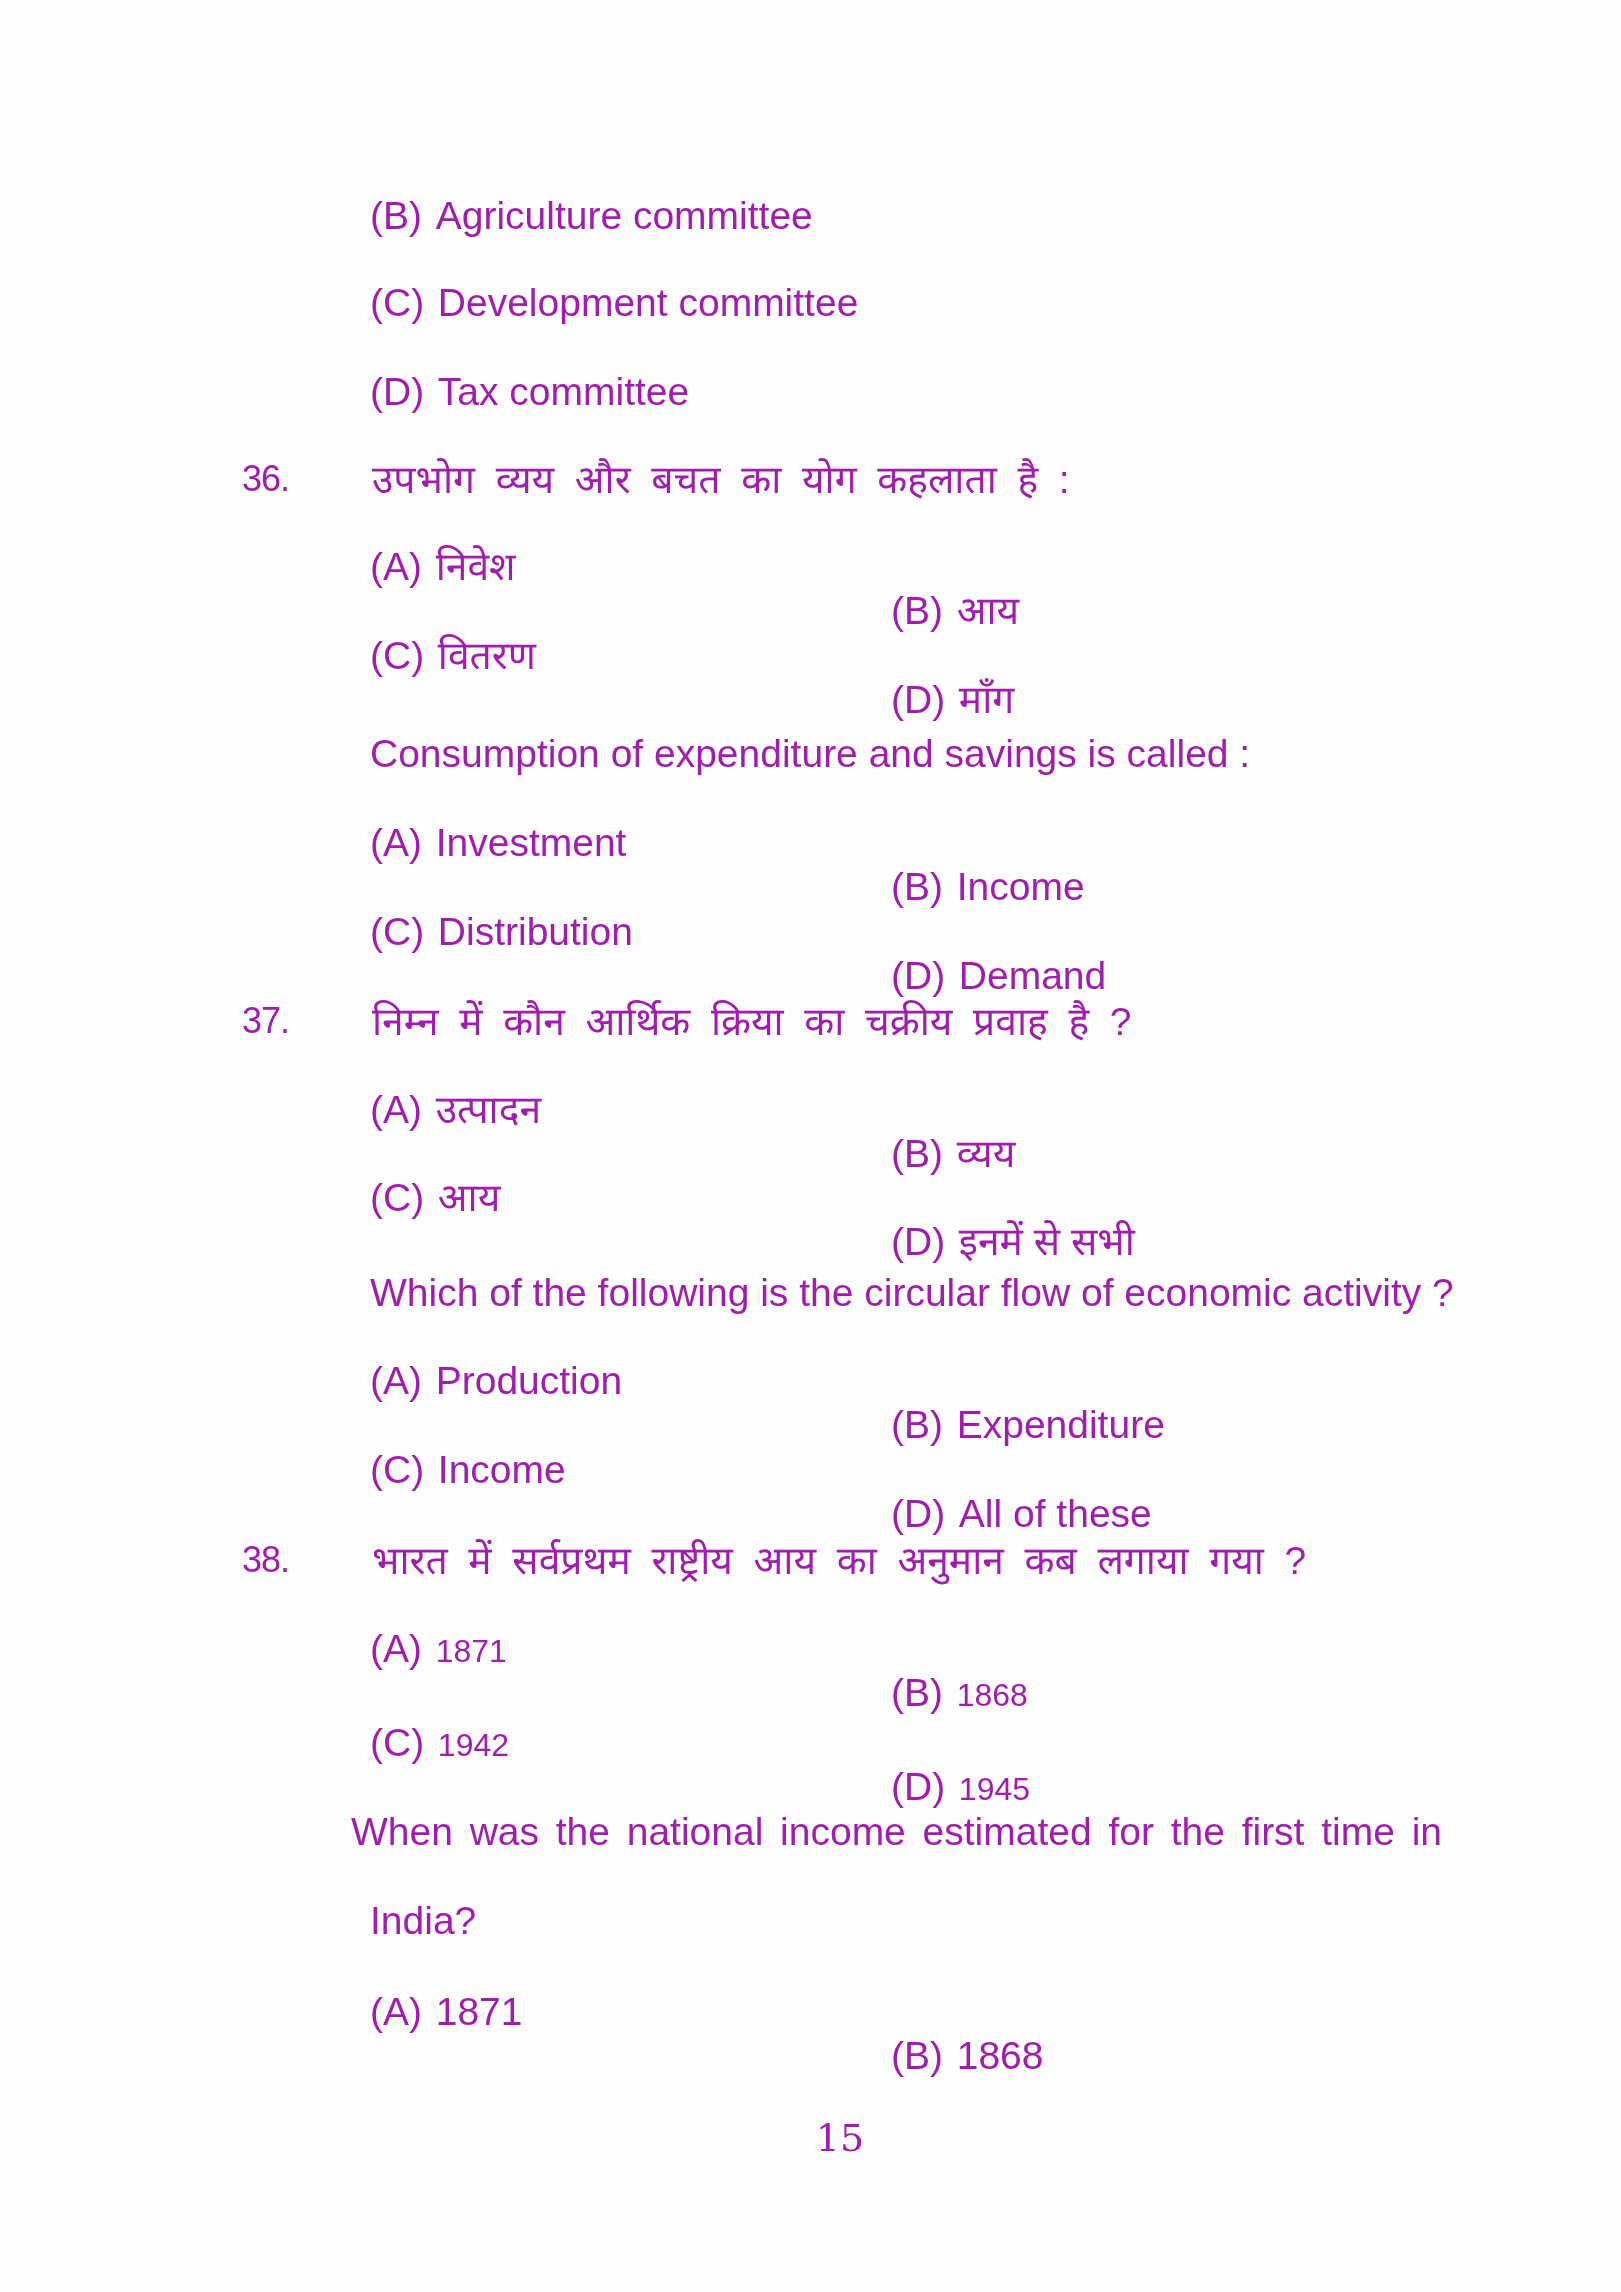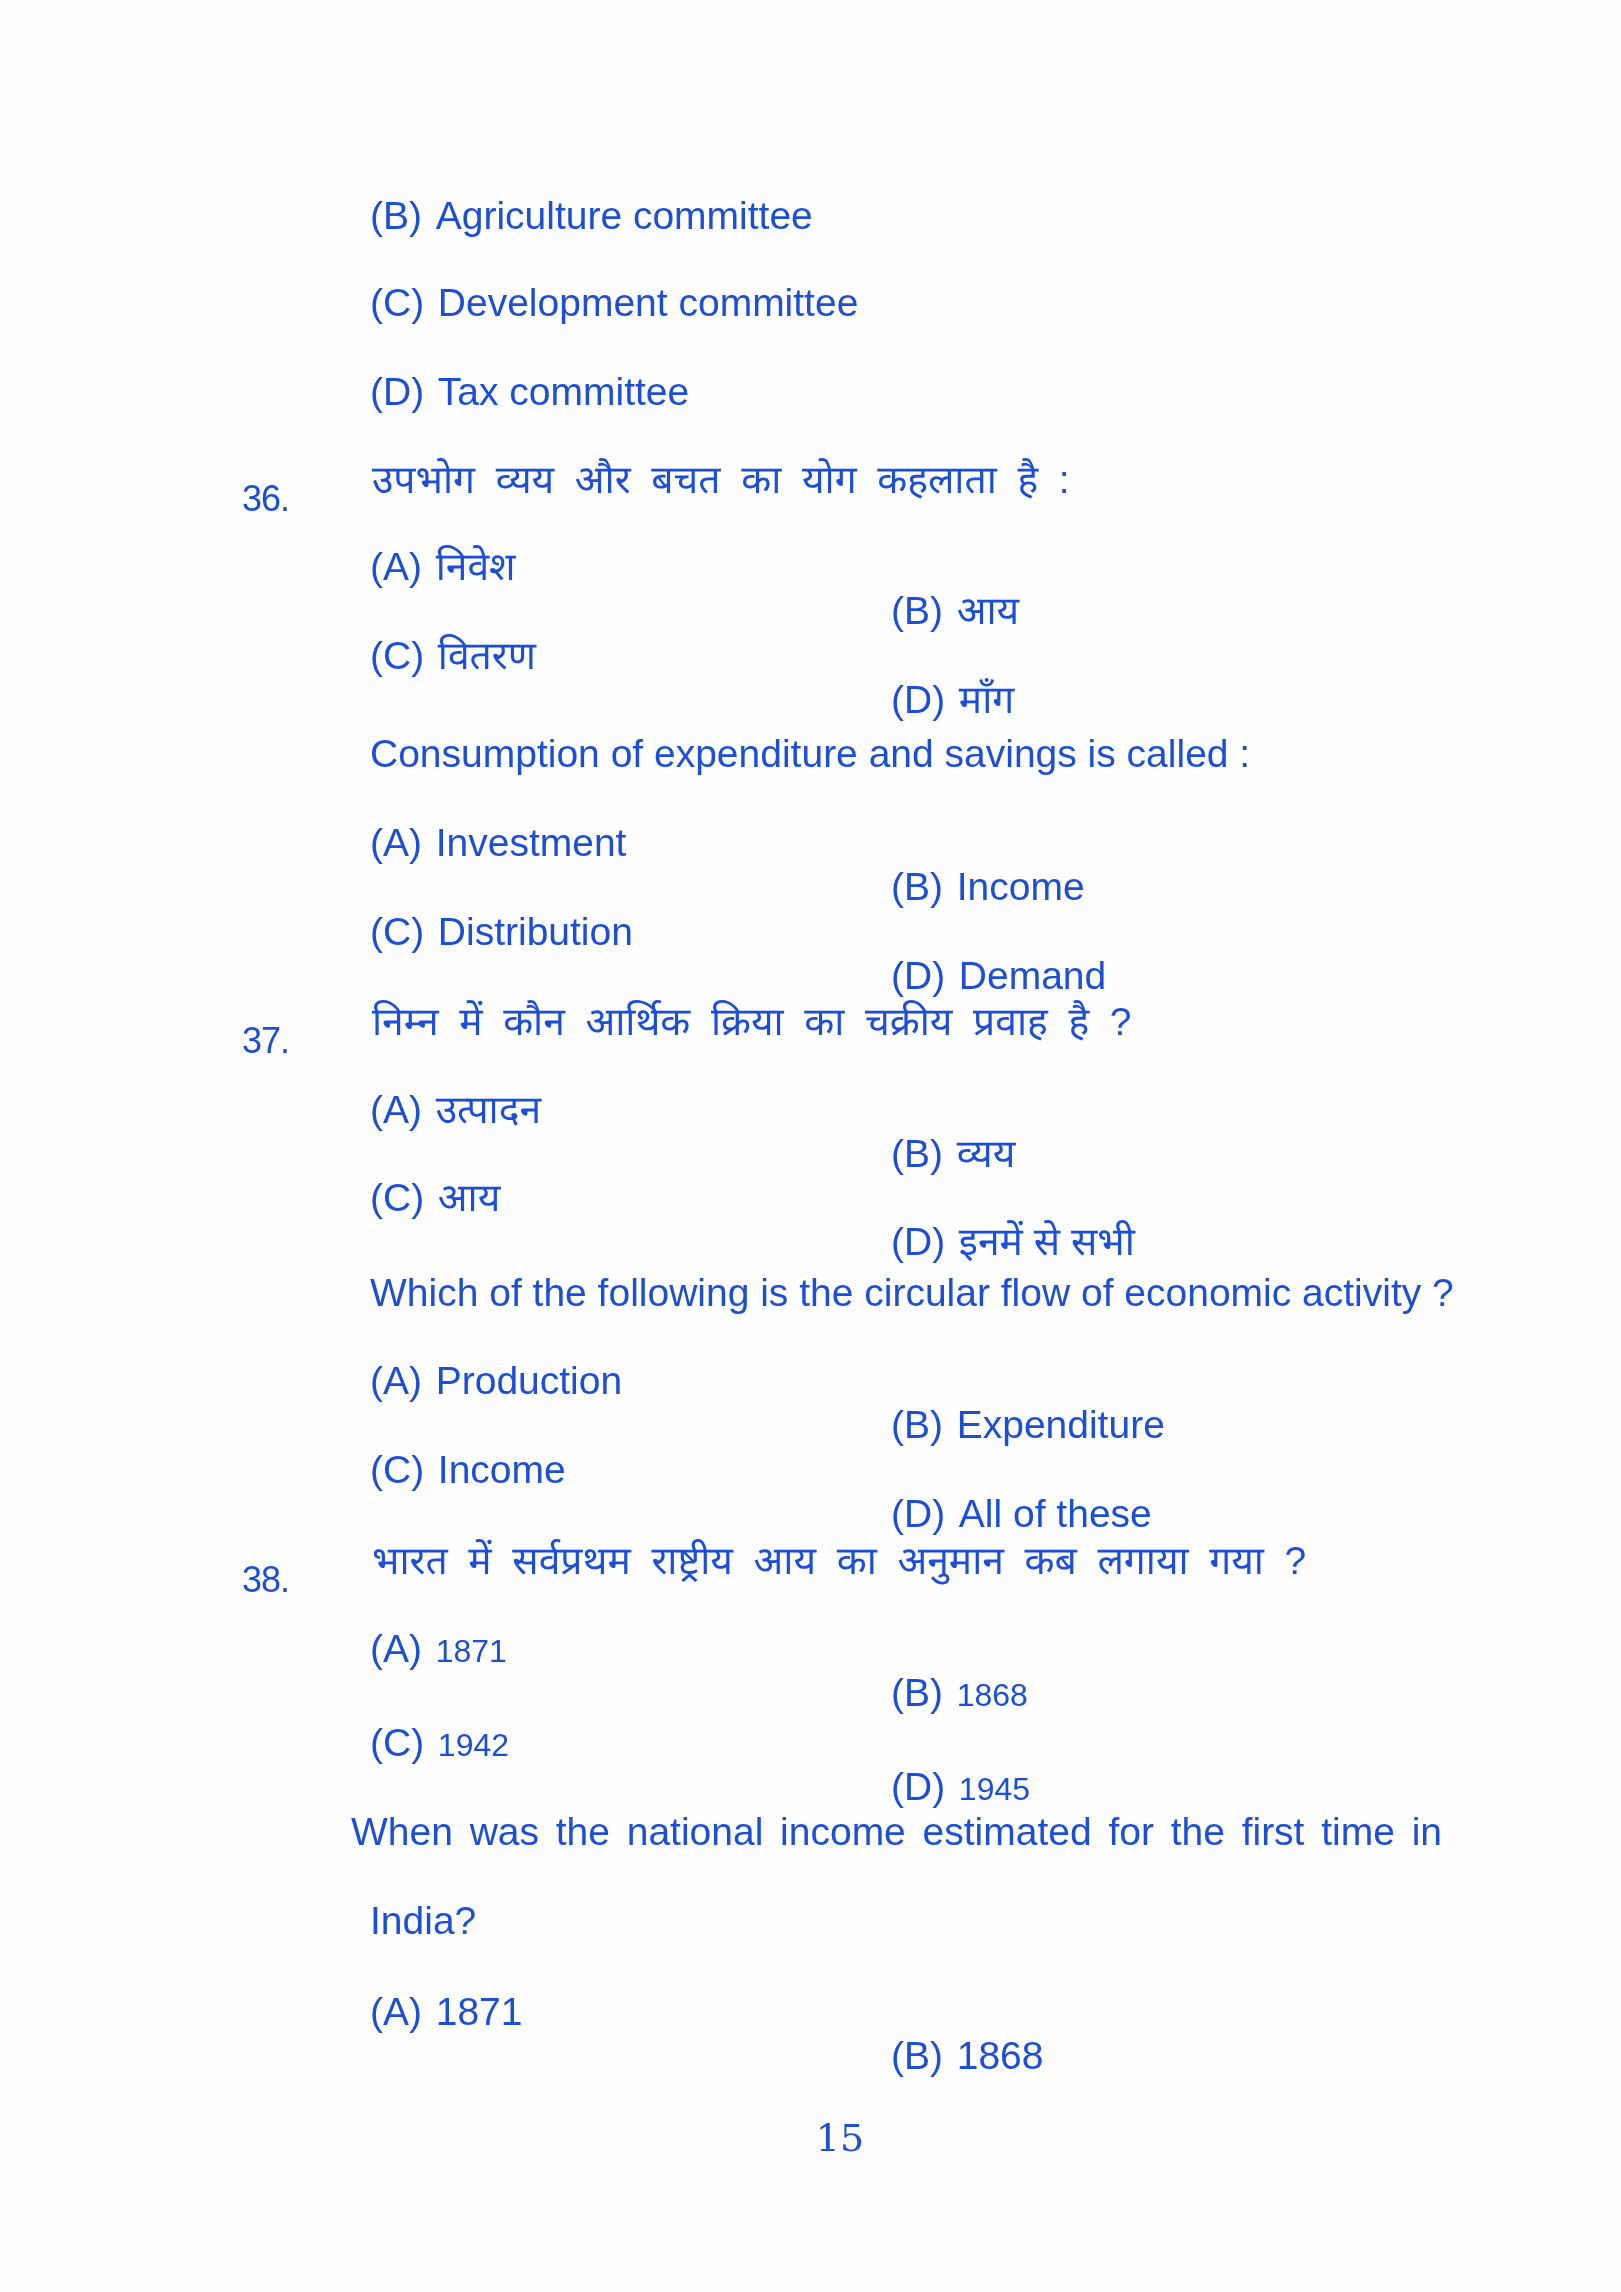--- a/index.html
+++ b/index.html
@@ -1,40 +1,39 @@
 <!DOCTYPE html>
 <html><head>
 <meta charset="utf-8">
 <style>
   html, body { margin: 0; padding: 0; background: #ffffff; }
   .page {
     position: relative;
     width: 1621px;
     height: 2293px;
     background: #fefefe;
-    color: #1d4ed8;
+    color: #a21caf;
     font-family: "Liberation Sans", sans-serif;
     overflow: hidden;
   }
   .row {
     position: absolute;
     left: 0;
     width: 1621px;
     font-size: 39px;
     line-height: 1.1;
     white-space: nowrap;
   }
   .col1 { position: absolute; left: 370px; }
   .col2 { position: absolute; left: 891px; margin-top: 44px; }
   .qnum {
     position: absolute;
     left: 242px;
     font-size: 36px;
     letter-spacing: -1px;
-    margin-top: 20px;
   }
   .qtext {
     position: absolute;
     left: 372px;
     word-spacing: 9.8px;
   }
   .opt-label { margin-right: 13.7px; }
   .small-num { font-size: 32px; }
   .en-justified {
     position: absolute;

